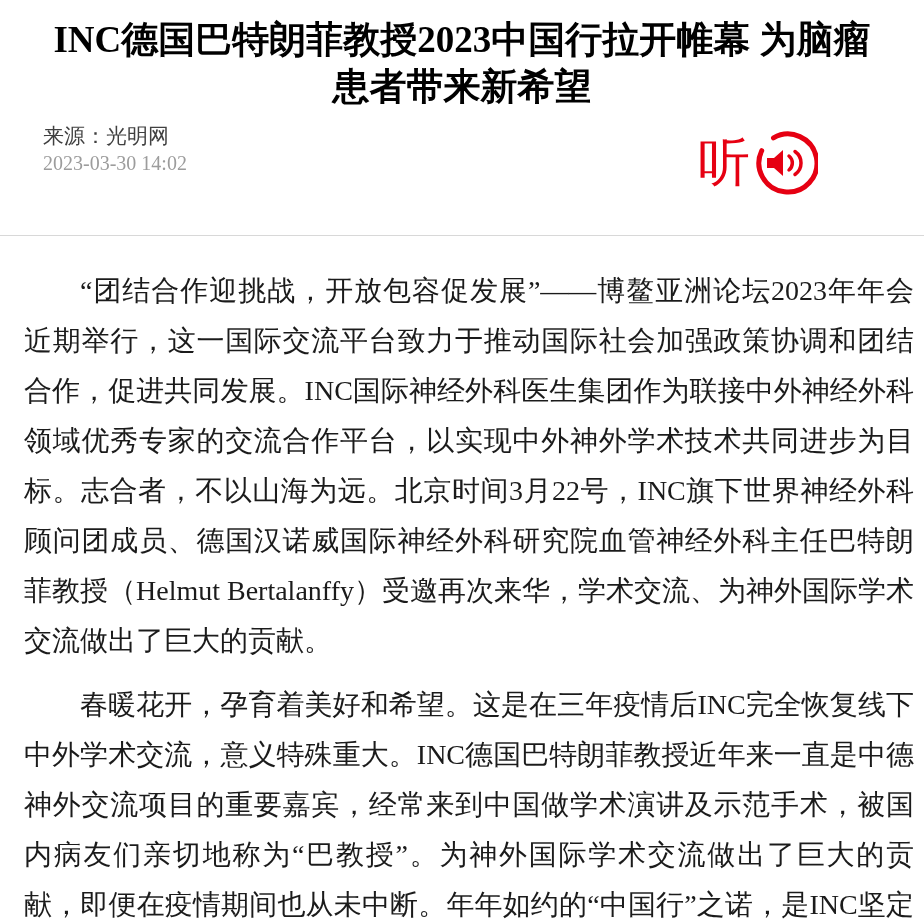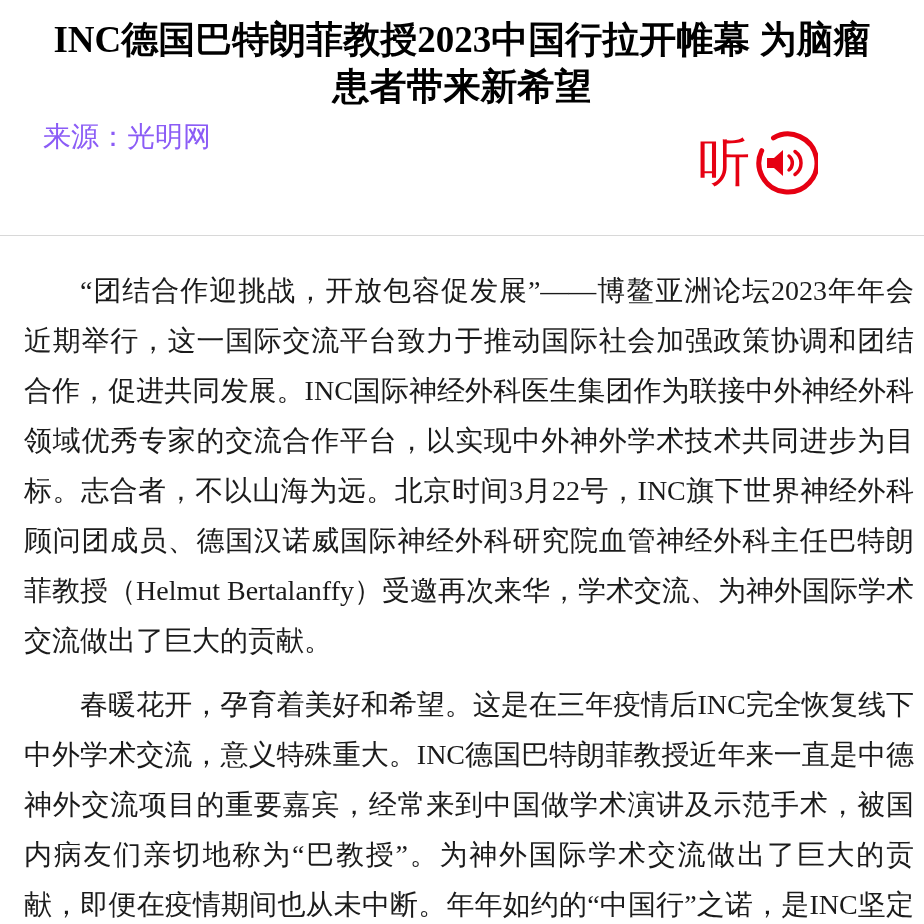--- a/index.html
+++ b/index.html
@@ -23,23 +23,23 @@
     color: #000000;
   }
   .meta-row {
     display: flex;
     justify-content: space-between;
     align-items: flex-start;
     margin: 12px 106px 0 43px;
   }
   .meta-left { color: #9c9c9c; }
   .meta-source {
-    font-size: 28px;
+    font-size: 21px;
     line-height: 27px;
-    color: #8b5cf6;
+    color: #404040;
   }
   .meta-date {
     font-size: 20px;
     line-height: 27px;
     color: #9c9c9c;
   }
   .listen-btn {
     display: flex;
     align-items: center;
     margin-top: 2px;
@@ -77,20 +77,21 @@
 </head>
 <body>
 
 <div class="page">
 
   <h1 class="article-title">INC德国巴特朗菲教授2023中国行拉开帷幕 为脑瘤患者带来新希望</h1>
 
   <div class="meta-row">
     <div class="meta-left">
       <div class="meta-source">来源：光明网</div>
+      <div class="meta-date">2023-03-30 14:02</div>
     </div>
 
     <div class="listen-btn">
       <span class="listen-label">听</span>
       <span>
         <svg class="listen-glyph" width="72" height="76" viewBox="40 4 72 76" aria-hidden="true">
 
           <path d="M 67.5 16.9 A 29 29 0 1 1 55.7 29.7" fill="none" stroke="#e60012" stroke-width="5" stroke-linecap="round"></path>
 
           <path d="M 61 37 L 68 37 L 77 29 L 77 55 L 68 47 L 61 47 Z" fill="#e60012"></path>

